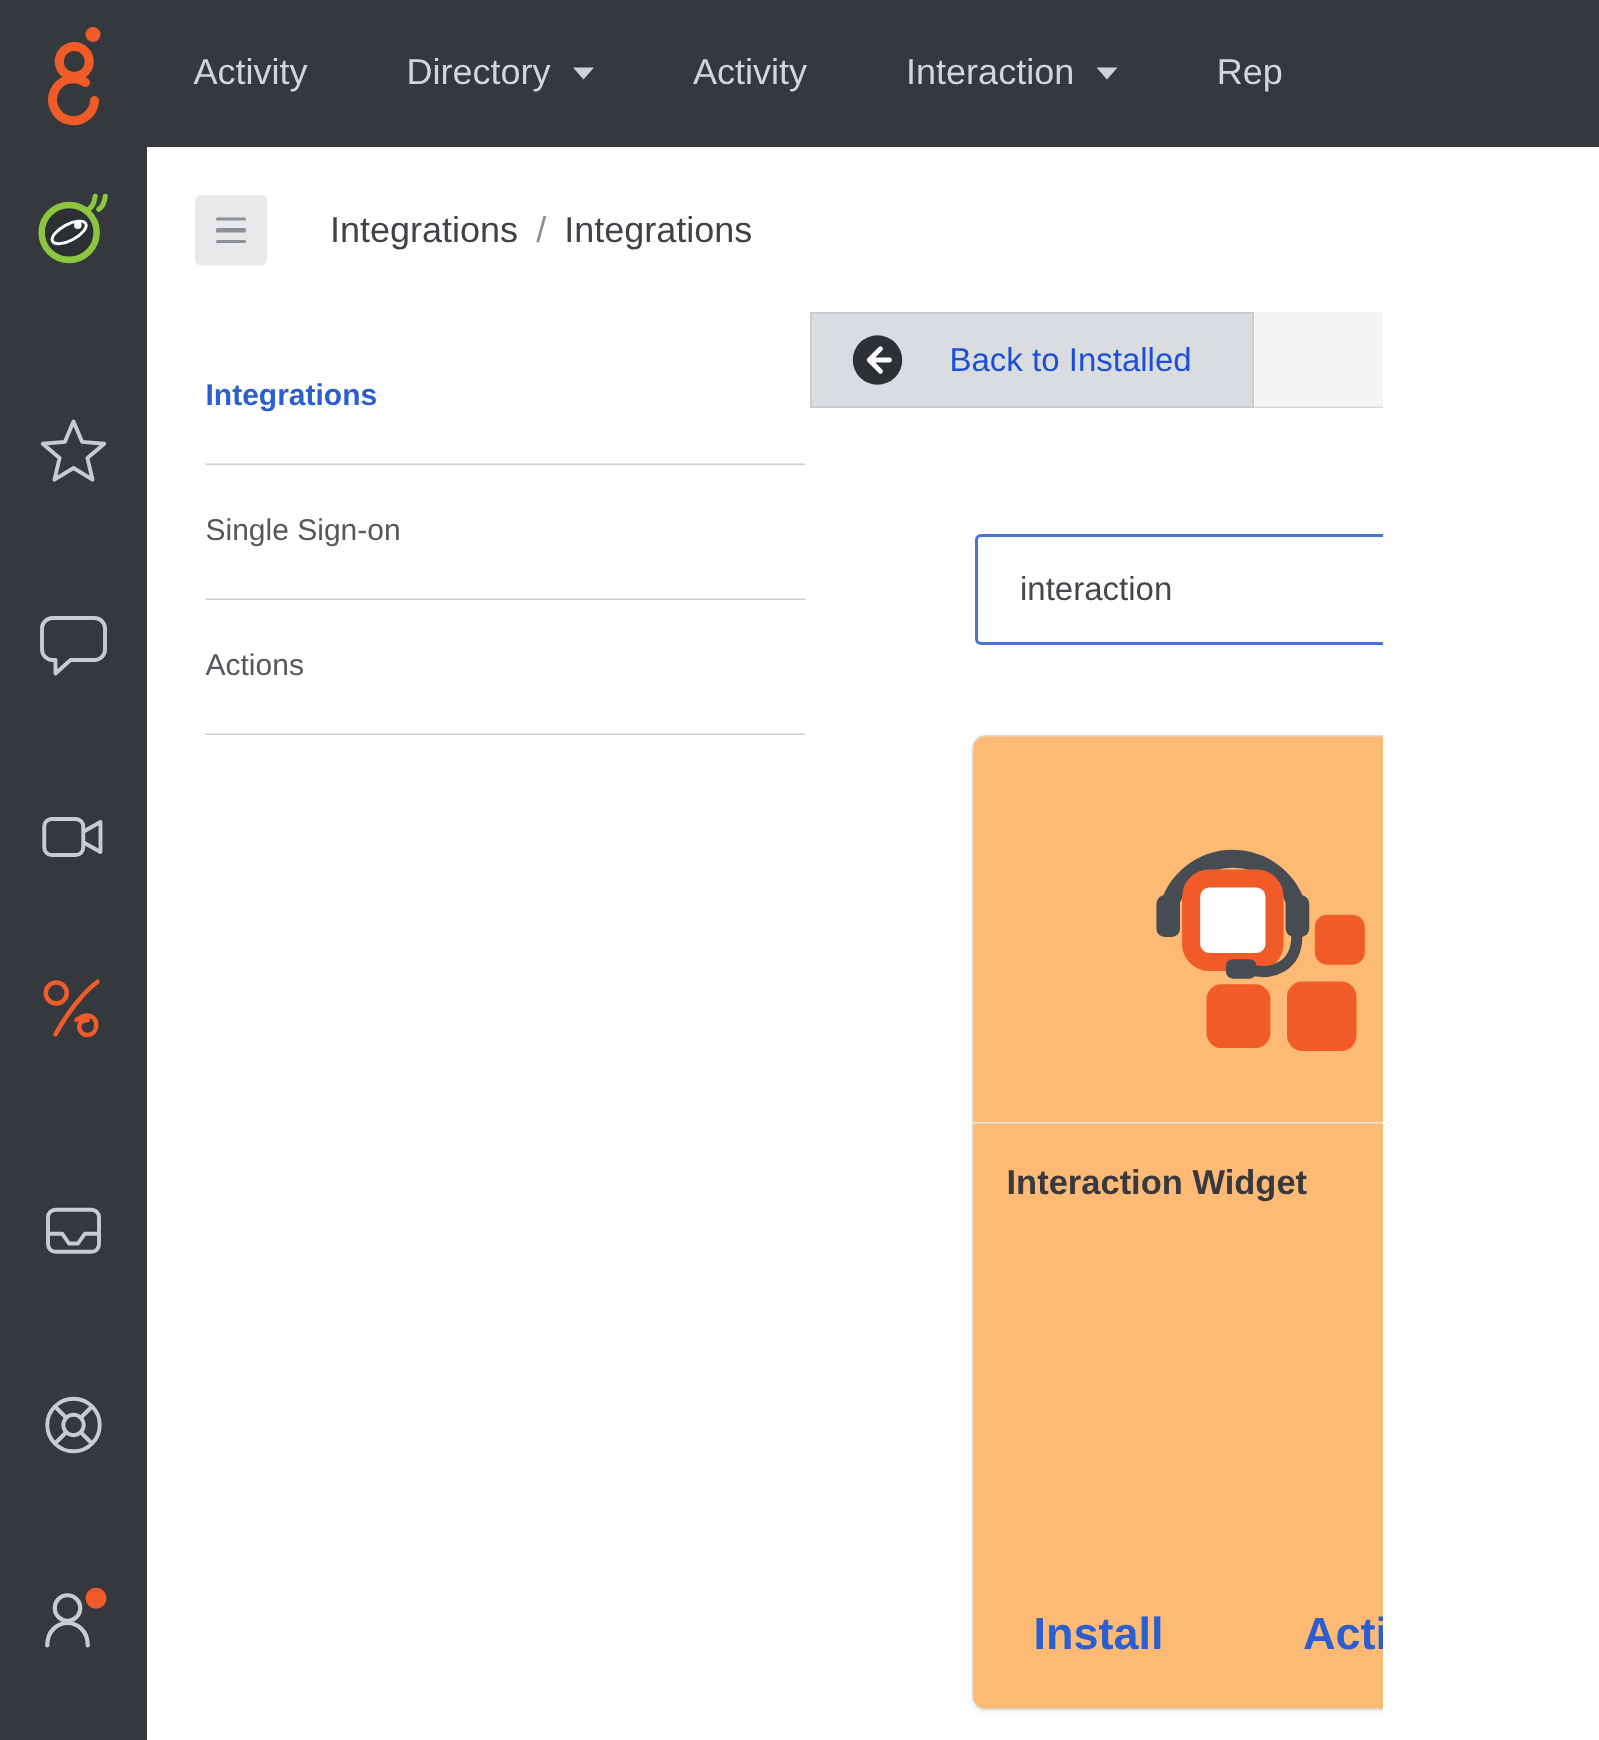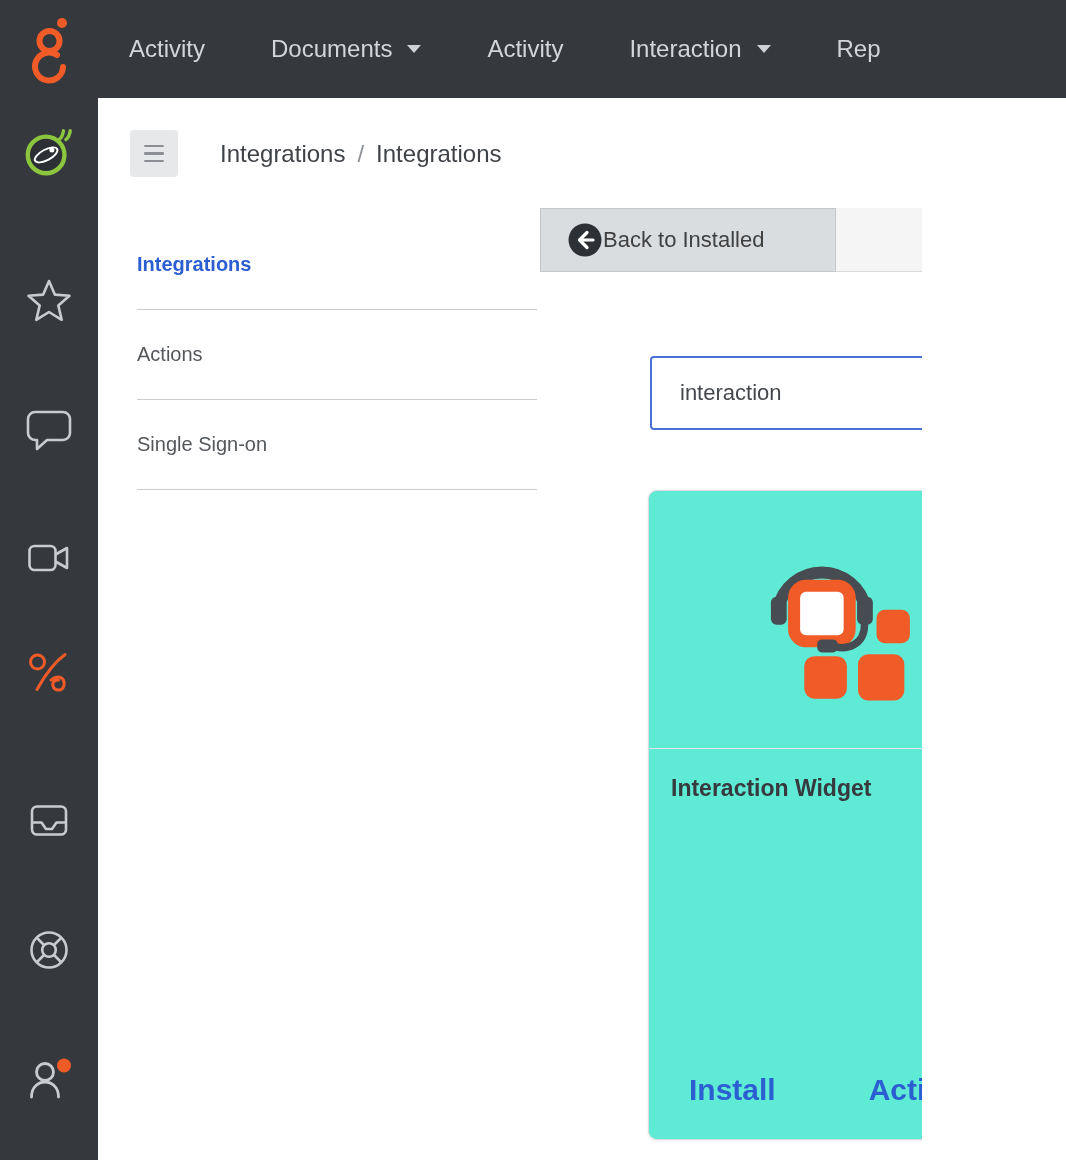--- a/index.html
+++ b/index.html
@@ -30,26 +30,26 @@
   .crumb { cursor:pointer; }
 
   
   .left-menu { position:absolute; left:39px; top:122px; width:400px; }
   .menu-item { height:90px; display:flex; align-items:center; border-bottom:1px solid #cdcdce; font-size:20px; color:#54585c; cursor:pointer; }
   .menu-item.active { color:#2b5fd1; font-weight:bold; }
 
   
   .right-panel { position:absolute; left:442px; top:110px; width:560px; height:952px; }
   .tabstrip { position:absolute; left:0; top:0; width:640px; height:64px; background:#f5f5f6; border-bottom:1px solid #d8dadc; }
-  .back-btn { position:absolute; left:0; top:0; width:296px; height:64px; background:#dadde0; border:1px solid #c6c9cc; display:flex; align-items:center; gap:0; padding-left:26px; font-size:22px; color:#404040; font-family:"Liberation Sans", sans-serif; cursor:pointer; }
+  .back-btn { position:absolute; left:0; top:0; width:296px; height:64px; background:#dadde0; border:1px solid #c6c9cc; display:flex; align-items:center; gap:30px; padding-left:26px; font-size:22px; color:#1d4ed8; font-family:"Liberation Sans", sans-serif; cursor:pointer; }
 
   .search-input { position:absolute; left:110px; top:148px; width:490px; height:74px; border:2px solid #4a72d6; border-radius:4px; background:#fff; font-size:22px; color:#44484c; padding:0 28px; font-family:"Liberation Sans", sans-serif; outline:none; }
 
   
-  .card { position:absolute; left:108px; top:282px; width:370px; height:650px; background:#5eead4; border:1px solid #d9dbdd; border-radius:9px; box-shadow:0 1px 4px rgba(0,0,0,.07); }
+  .card { position:absolute; left:108px; top:282px; width:370px; height:650px; background:#fdba74; border:1px solid #d9dbdd; border-radius:9px; box-shadow:0 1px 4px rgba(0,0,0,.07); }
   .card-media { height:258px; display:flex; align-items:center; justify-content:center; border-bottom:1px solid #e3e5e7; }
   .card-body { padding:26px 22px 0 22px; }
   .card-title { font-size:23px; color:#36393d; }
   .card-desc { margin-top:26px; width:302px; font-size:21px; line-height:42px; color:#55595d; }
   .card-footer { position:absolute; left:40px; right:40px; bottom:32px; display:flex; justify-content:space-between; }
   .card-link { font-size:30px; font-weight:bold; color:#2b5fd1; text-decoration:none; cursor:pointer; }
 </style>
 </head>
 <body>
 
@@ -61,21 +61,21 @@
         <circle cx="41" cy="9" r="5" fill="#f05b28"></circle>
         <circle cx="28.5" cy="27" r="10" fill="none" stroke="#f05b28" stroke-width="6"></circle>
         <path d="M36,41 A14,14 0 1 0 42,53" fill="none" stroke="#f05b28" stroke-width="6" stroke-linecap="round"></path>
       </svg>
     </div>
     <nav class="topnav">
       <div class="nav-item">
         <span>Activity</span>
       </div>
       <div class="nav-item">
-        <span>Documents</span>
+        <span>Directory</span>
         <span class="caret"></span>
       </div>
       <div class="nav-item">
         <span>Activity</span>
       </div>
       <div class="nav-item">
         <span>Interaction</span>
         <span class="caret"></span>
       </div>
       <div class="nav-item">
@@ -156,22 +156,22 @@
     </button>
 
     <div class="breadcrumb">
       <span class="crumb">Integrations</span>
       <span class="sep">/</span>
       <span class="crumb">Integrations</span>
     </div>
 
     <nav class="left-menu">
       <div class="menu-item active">Integrations</div>
+      <div class="menu-item">Single Sign-on</div>
       <div class="menu-item">Actions</div>
-      <div class="menu-item">Single Sign-on</div>
     </nav>
 
     <section class="right-panel">
 
       <div class="tabstrip"></div>
       <button class="back-btn">
         <svg width="36" height="36" viewBox="0 0 36 36">
           <circle cx="18" cy="18" r="16.5" fill="#2d3135"></circle>
           <path d="M20,10.5 L12.5,18 L20,25.5 M12.5,18 H26" fill="none" stroke="#ffffff" stroke-width="3.2" stroke-linecap="round" stroke-linejoin="round"></path>
         </svg>

